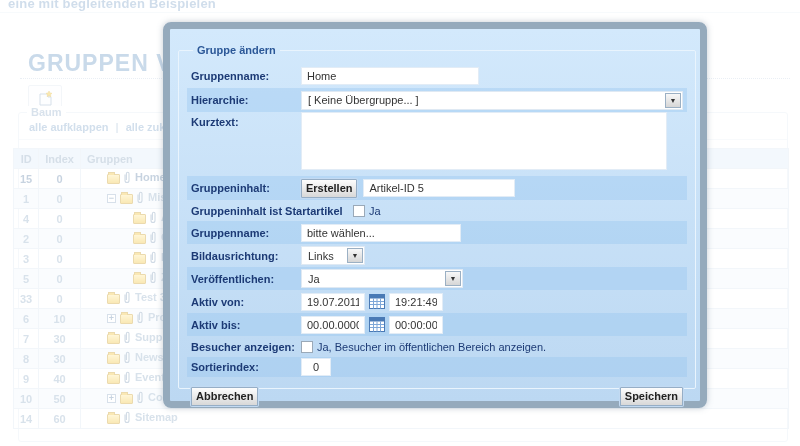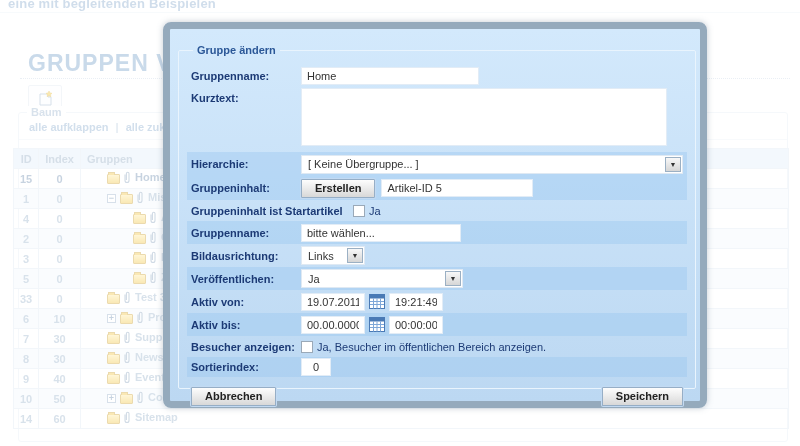--- a/index.html
+++ b/index.html
@@ -129,21 +129,21 @@
   }
   .fakesel .seltext { flex:1; padding:0 6px; color:#333; white-space:nowrap; overflow:hidden; }
   .selarrow {
     width:16px; height:15px; margin-right:1px; border:1px solid #9bb0c4;
     background:linear-gradient(#f8f8f8,#d6d6d6); display:flex; align-items:center;
     justify-content:center; font-size:7px; color:#333; cursor:pointer;
   }
   .w-hier{width:382px;} .w-pub{width:162px;} .w-align{width:64px;}
 
   .btn {
-    height:19px; padding:0 13px; font-family:inherit; font-size:11px; font-weight:bold;
+    height:19px; padding:0 4px; font-family:inherit; font-size:11px; font-weight:bold;
     color:#222; background:linear-gradient(#fdfdfd,#d8d8d8);
     border:1px solid #96aec6; box-shadow:0 0 0 1px #c3daf2; border-radius:1px;
     cursor:pointer;
   }
   .btn.create { margin-right:6px; }
   .spacer { flex:1; }
 
   .cbox {
     width:12px; height:12px; background:#fff; border:1px solid #9aa9b8;
     display:inline-block; margin-right:4px; cursor:pointer; flex:0 0 auto;
@@ -289,31 +289,31 @@
 
 <div class="modal">
   <fieldset>
     <legend>Gruppe ändern</legend>
 
     <div class="frow h24">
       <span class="flabel">Gruppenname:</span>
       <input class="tinput w-name" value="Home" style="">
     </div>
 
-    <div class="frow top h64">
-      <span class="flabel">Kurztext:</span>
-      <textarea class="tarea" style=""></textarea>
-    </div>
-
     <div class="frow dark h24">
       <span class="flabel">Hierarchie:</span>
       <div class="fakesel w-hier">
         <span class="seltext">[ Keine Übergruppe... ]</span>
         <span class="selarrow">▼</span>
       </div>
+    </div>
+
+    <div class="frow top h64">
+      <span class="flabel">Kurztext:</span>
+      <textarea class="tarea" style=""></textarea>
     </div>
 
     <div class="frow dark h24">
       <span class="flabel">Gruppeninhalt:</span>
       <button class="btn create">Erstellen</button>
       <input class="tinput w-art" value="Artikel-ID 5" style="">
     </div>
 
     <div class="frow h21">
       <span class="flabel" style="flex-basis:162px">Gruppeninhalt ist Startartikel</span>

